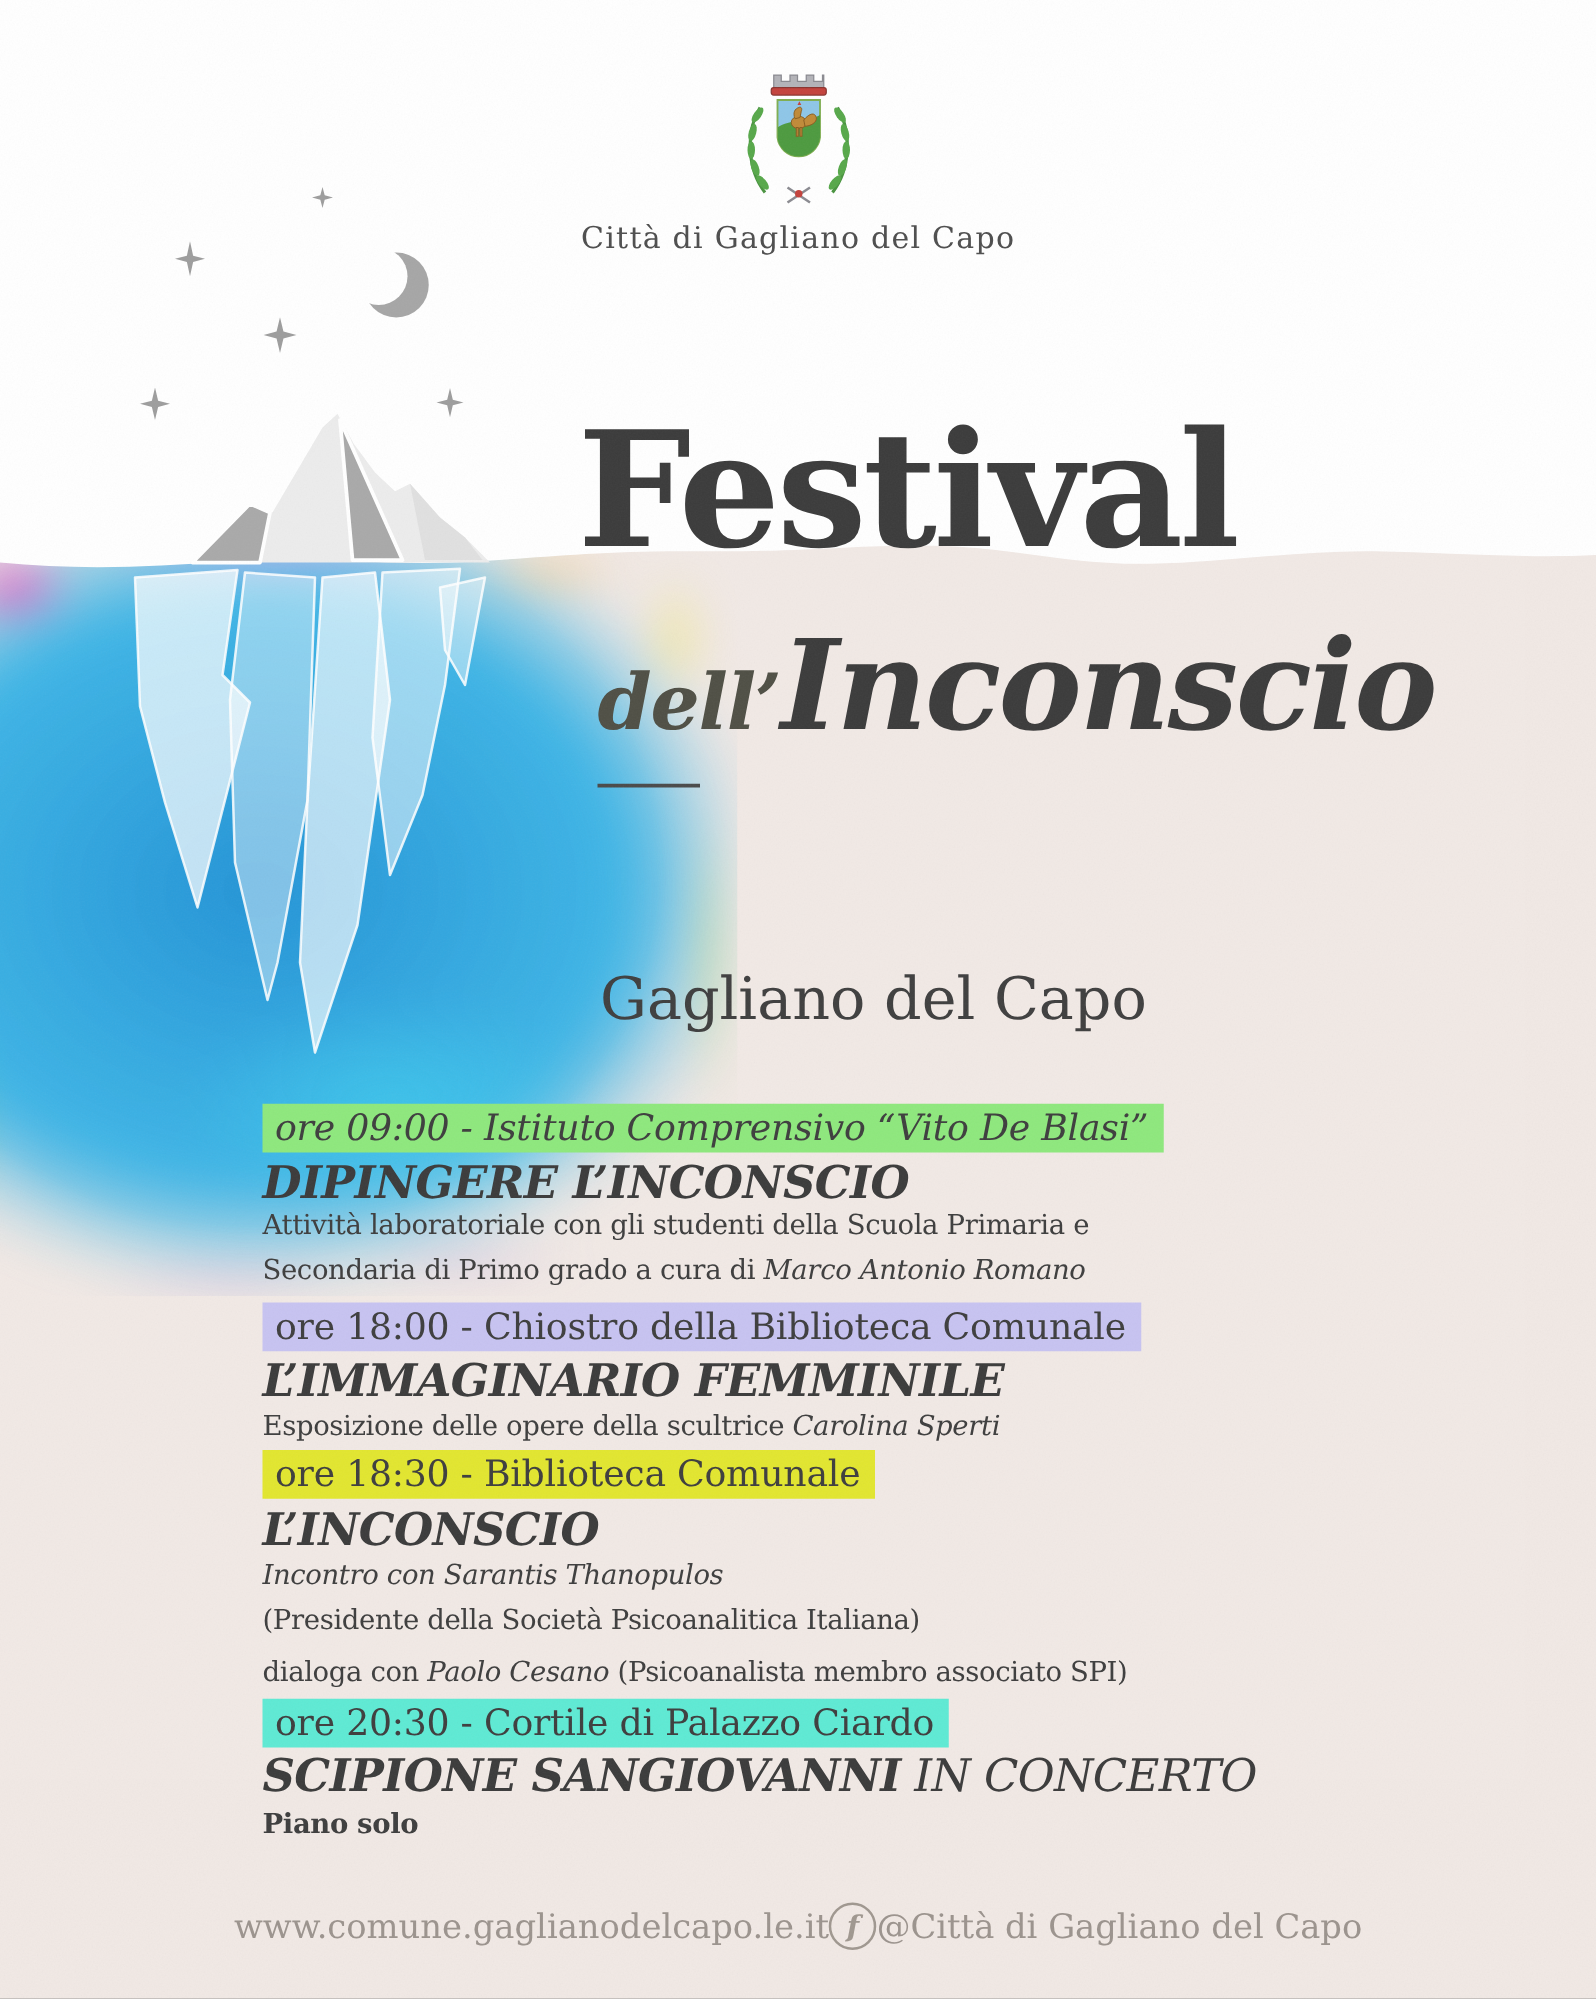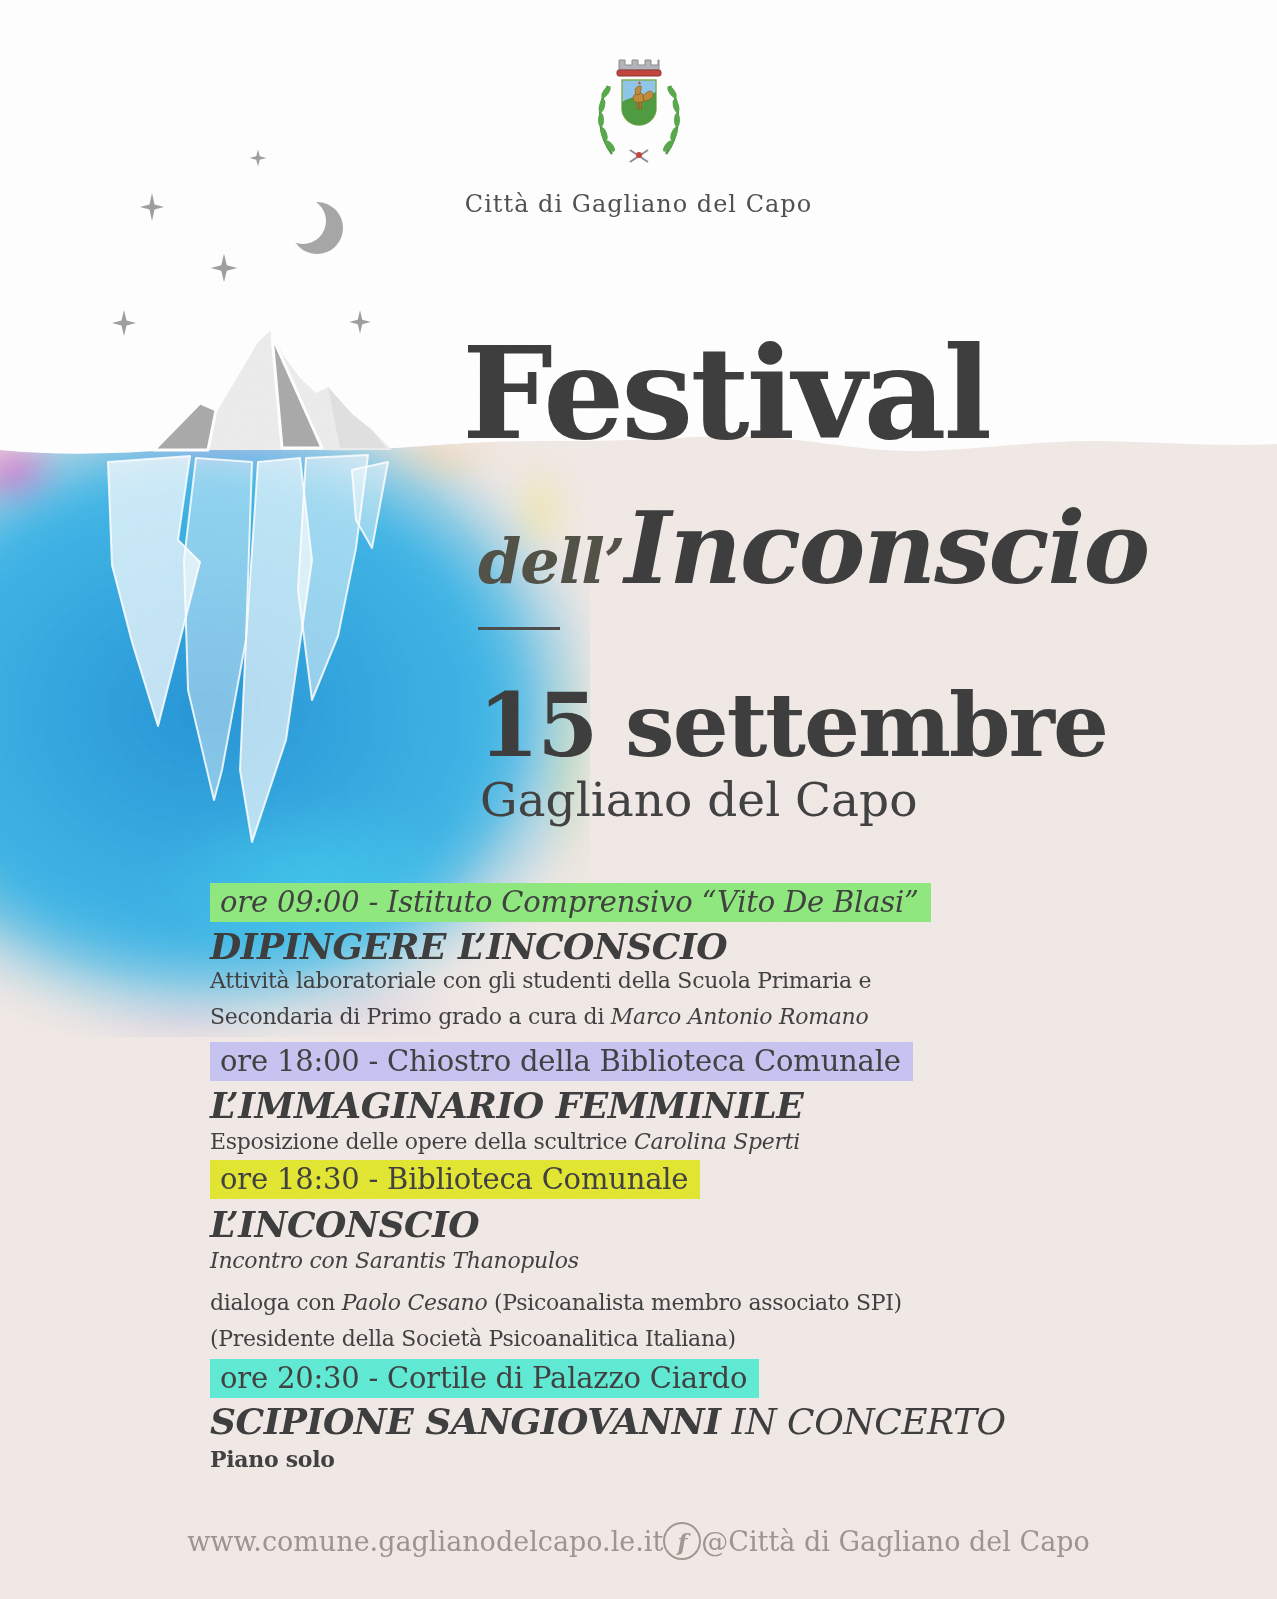--- a/index.html
+++ b/index.html
@@ -25,21 +25,21 @@
     filter: blur(16px);
     -webkit-mask: radial-gradient(ellipse 88% 82% at 42% 46%, #000 55%, transparent 86%);
     mask: radial-gradient(ellipse 88% 82% at 42% 46%, #000 55%, transparent 86%);
   }
   .overlay-svg{position:absolute; left:0; top:0; z-index:2; pointer-events:none;}
   .berg-under{z-index:3;}
   .berg-top{z-index:4;}
   
   .crest{position:absolute; left:578px; top:54px; z-index:6;}
   .muni{
-    position:absolute; left:0; right:0; top:190px; z-index:6;
+    position:absolute; left:0; right:0; top:176px; z-index:6;
     text-align:center; font-size:24px; letter-spacing:1px; color:#4e4e4e;
   }
   
   .t-festival{
     position:absolute; left:462px; top:336px; z-index:6;
     font-size:128px; font-weight:bold; letter-spacing:-3px; line-height:115px; color:#3b3b3b;
   }
   .t-line2{position:absolute; left:478px; top:498px; z-index:6; line-height:100px; white-space:nowrap;}
   .t-dell{font-style:italic; font-weight:600; font-size:62px; color:#4f4f45; letter-spacing:-1px;}
   .t-inconscio{font-style:italic; font-weight:bold; font-size:100px; color:#3b3b3b; letter-spacing:-2px;}
@@ -165,21 +165,20 @@
       <line x1="70" y1="96" x2="52" y2="108"></line>
     </g>
     <circle cx="61" cy="101" r="3" fill="#c4423c"></circle>
   </svg>
 
   <div class="muni">Città di Gagliano del Capo</div>
 
   <div class="t-festival">Festival</div>
   <div class="t-line2"><span class="t-dell">dell’</span><span class="t-inconscio">Inconscio</span></div>
   <div class="divider"></div>
-  <div class="t-date">15 settembre</div>
   <div class="t-place">Gagliano del Capo</div>
 
   <div class="schedule">
 
     <div>
       <span class="hl" style="background-color: rgb(142, 232, 125); font-style: italic;">ore 09:00 - Istituto Comprensivo “Vito De Blasi”</span>
       <div class="ev-title mt7">DIPINGERE L’INCONSCIO</div>
       <div class="ev-line mt0">Attività laboratoriale con gli studenti della Scuola Primaria e</div>
       <div class="ev-line mt0"><span>Secondaria di Primo grado a cura di </span><span class="it">Marco Antonio Romano</span></div>
     </div>
@@ -187,22 +186,22 @@
     <div>
       <div class="mt7"><span class="hl" style="background-color: rgb(199, 195, 241);">ore 18:00 - Chiostro della Biblioteca Comunale</span></div>
       <div class="ev-title mt7">L’IMMAGINARIO FEMMINILE</div>
       <div class="ev-line mt2"><span>Esposizione delle opere della scultrice </span><span class="it">Carolina Sperti</span></div>
     </div>
 
     <div>
       <div class="mt10"><span class="hl" style="background-color: rgb(226, 230, 47);">ore 18:30 - Biblioteca Comunale</span></div>
       <div class="ev-title mt8">L’INCONSCIO</div>
       <div class="ev-line it mt2">Incontro con Sarantis Thanopulos</div>
+      <div class="ev-line mt0">(Presidente della Società Psicoanalitica Italiana)</div>
       <div class="ev-line mt6"><span>dialoga con </span><span class="it">Paolo Cesano</span><span> (Psicoanalista membro associato SPI)</span></div>
-      <div class="ev-line mt0">(Presidente della Società Psicoanalitica Italiana)</div>
     </div>
 
     <div>
       <div class="mt2"><span class="hl" style="background-color: #5eead4;">ore 20:30 - Cortile di Palazzo Ciardo</span></div>
       <div class="ev-title mt6"><span>SCIPIONE SANGIOVANNI</span><span class="title-suffix"> IN CONCERTO</span></div>
       <div class="ev-line bold mt2">Piano solo</div>
     </div>
 
   </div>
 

